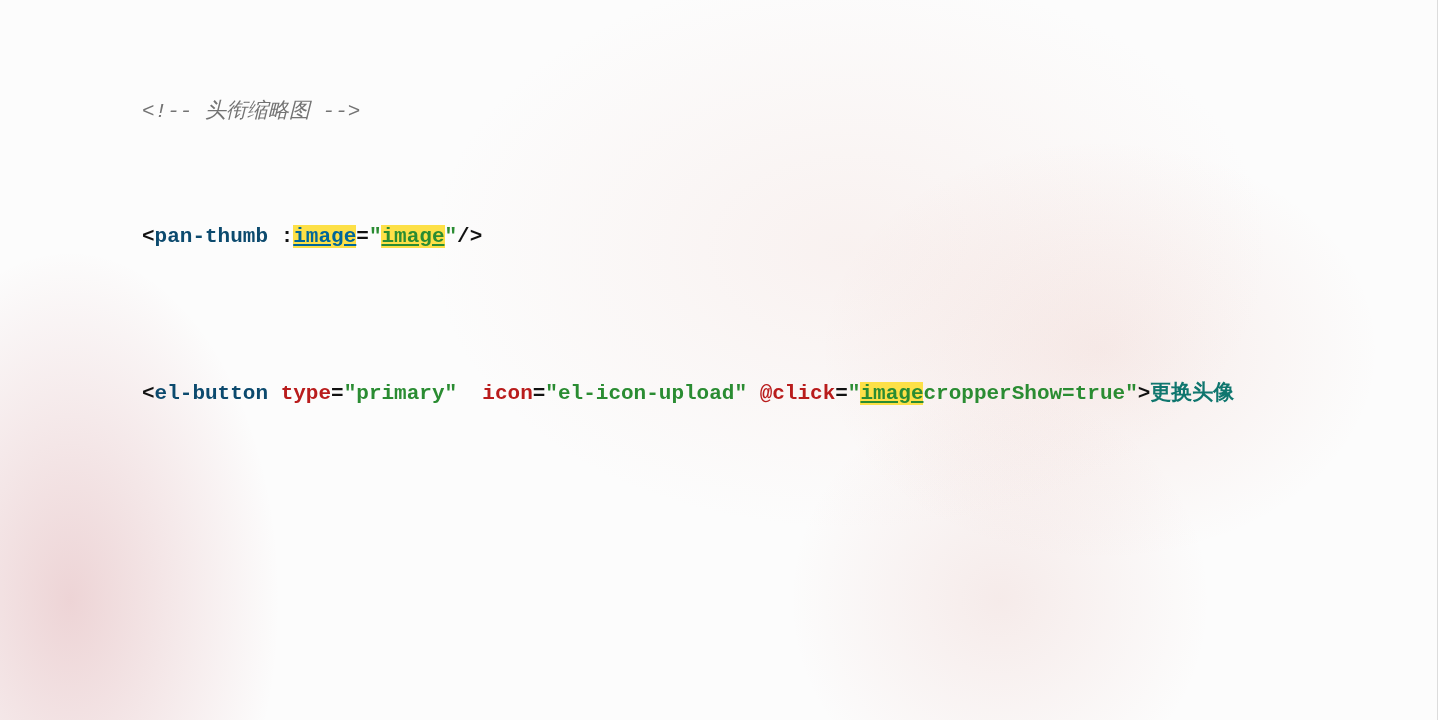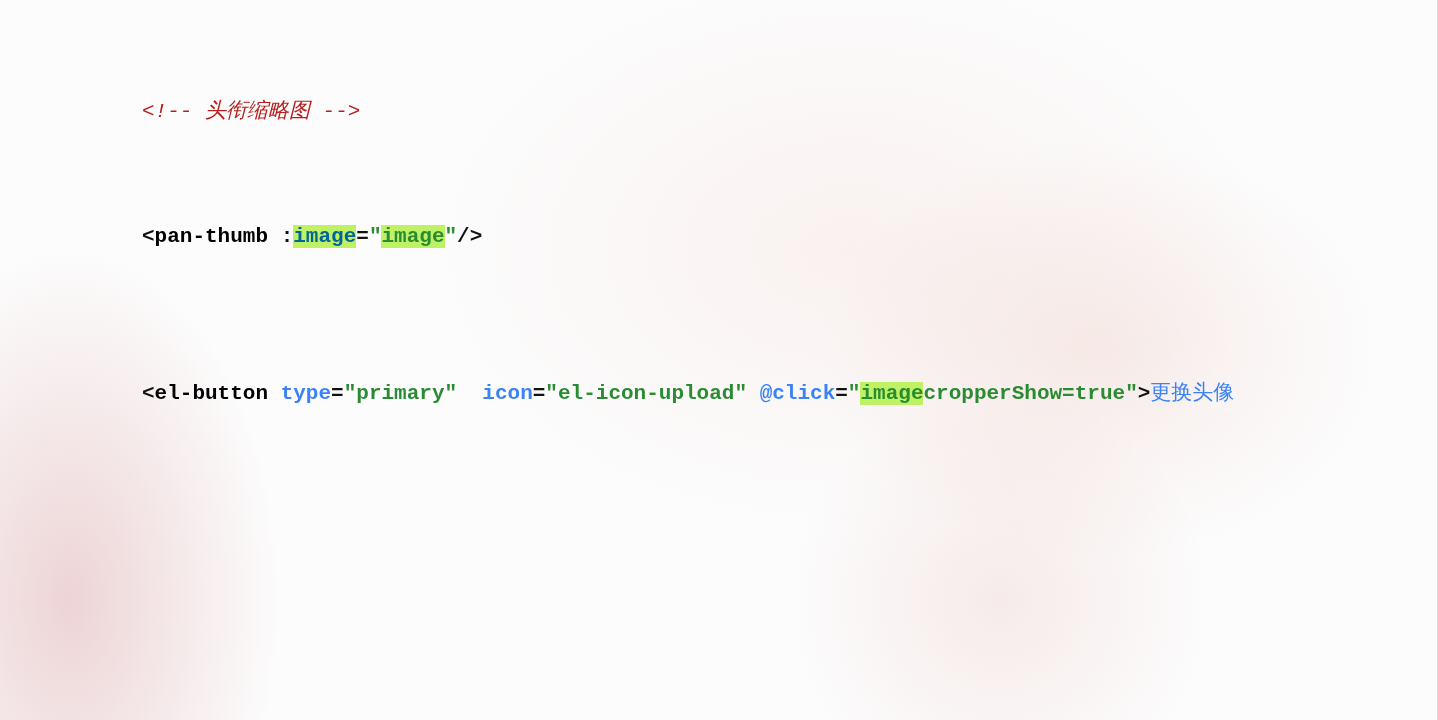--- a/index.html
+++ b/index.html
@@ -55,29 +55,29 @@
   .code {
     position: absolute;
     left: 88px;
     right: 0;
     font-weight: bold;
     white-space: pre;
   }
   .line { min-height: 31.3px; padding-left: 23px; }
   .indent1 { padding-left: 54px; }
 
-  .c-comment { color: #b91c1c; font-style: italic; font-weight: normal; }
-  .c-tag { color: #000000; }
+  .c-comment { color: #737373; font-style: italic; font-weight: normal; }
+  .c-tag { color: #0c4a6e; }
   .c-attr { color: #006699; }
-  .c-attrc { color: #3b82f6; }
+  .c-attrc { color: #b91c1c; }
   .c-val { color: #2a8c32; }
   .c-plain { color: #111; }
-  .c-text { color: #3b82f6; font-weight: normal; }
+  .c-text { color: #0f766e; font-weight: bold; }
 
-  .hl { background: #bef264; }
+  .hl { background: #fde047; text-decoration: underline; }
 
   .border-right {
     position: absolute;
     right: 0;
     top: 0;
     bottom: 0;
     border-left: 1px solid #dcdcdc;
   }
 </style>
 </head>

